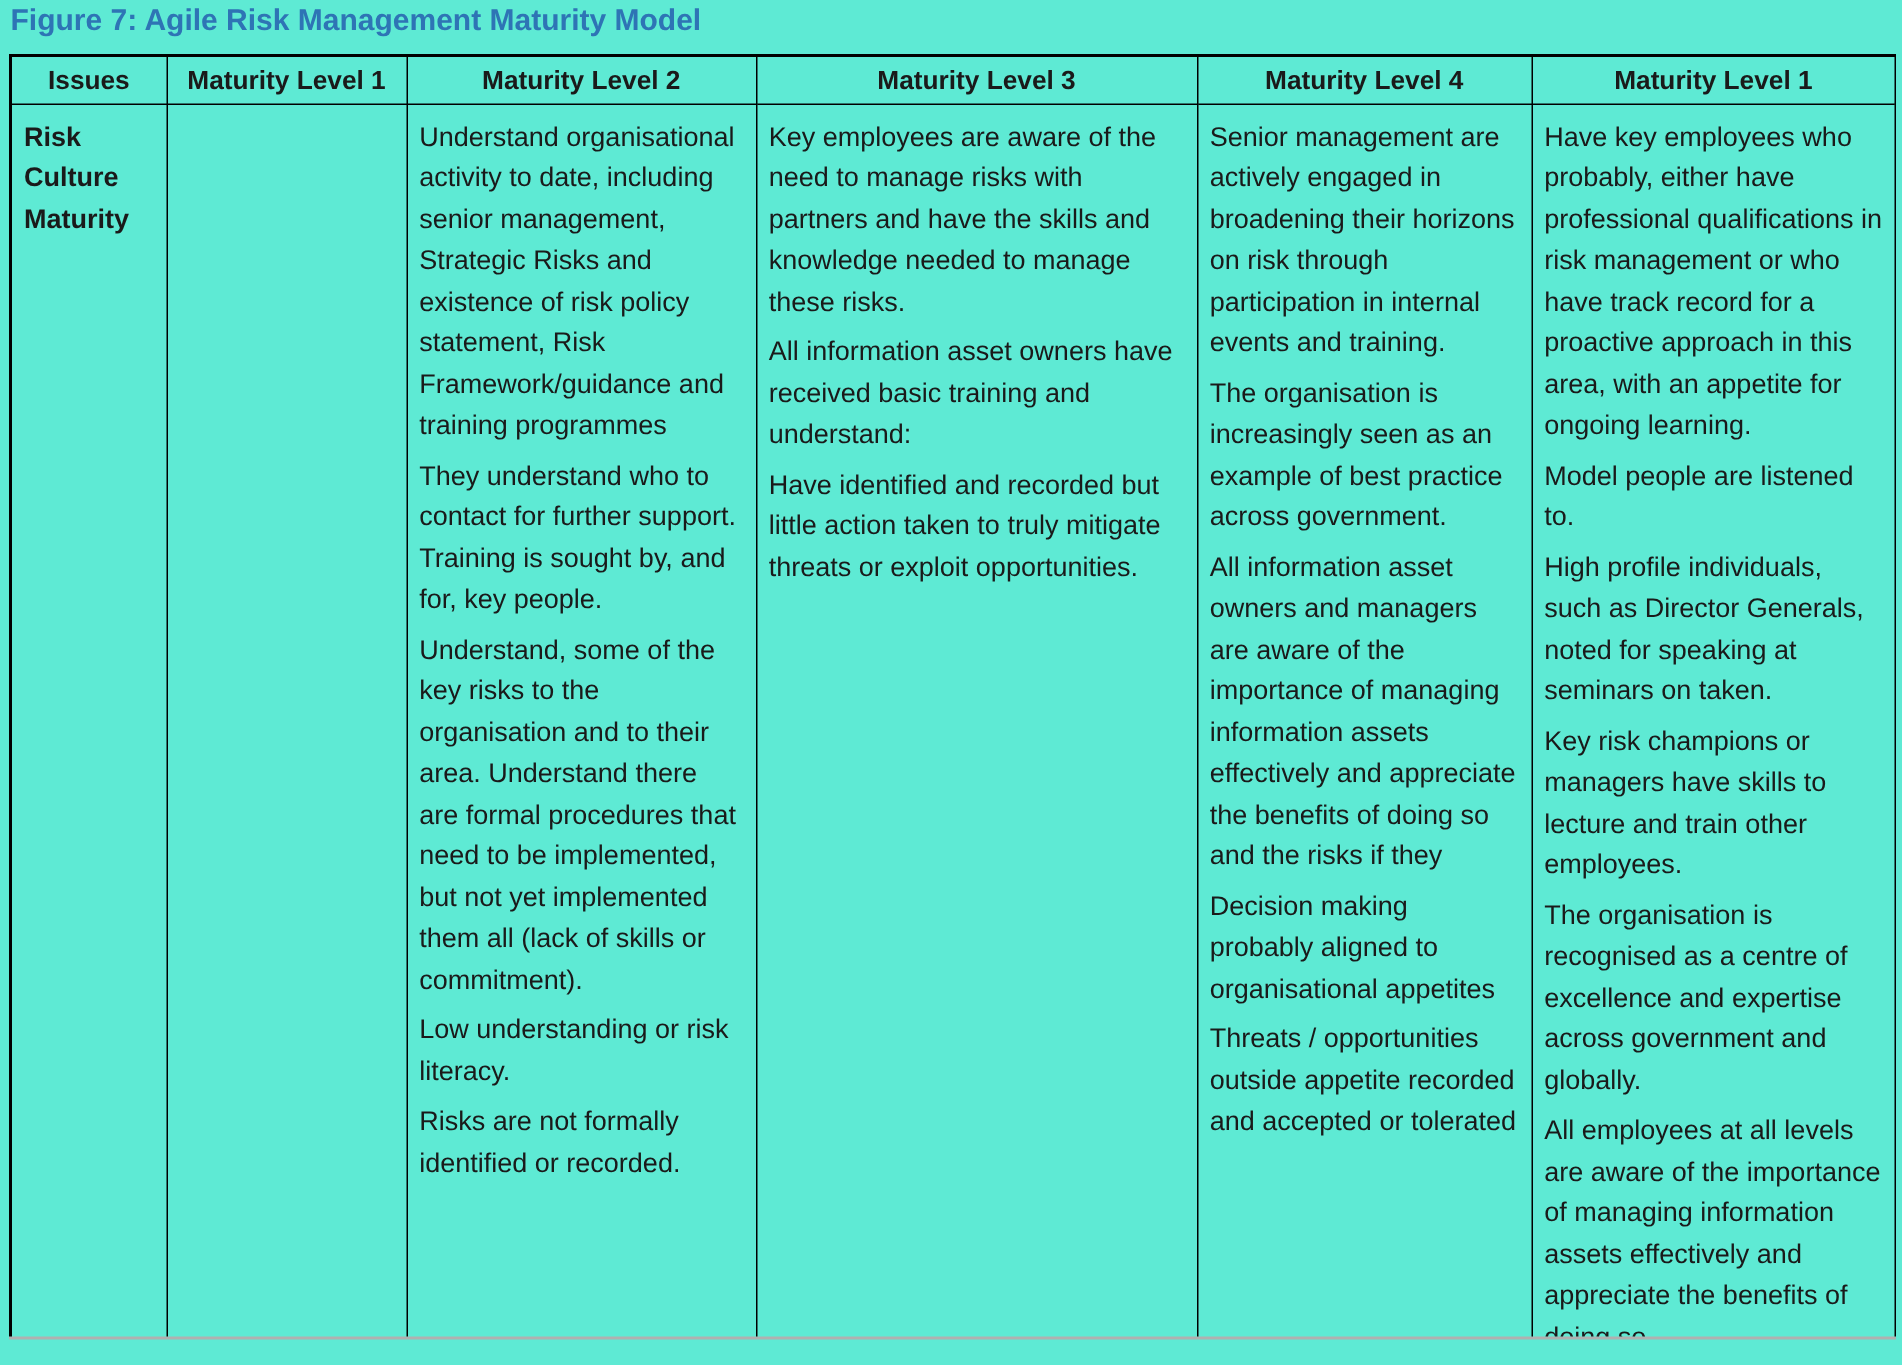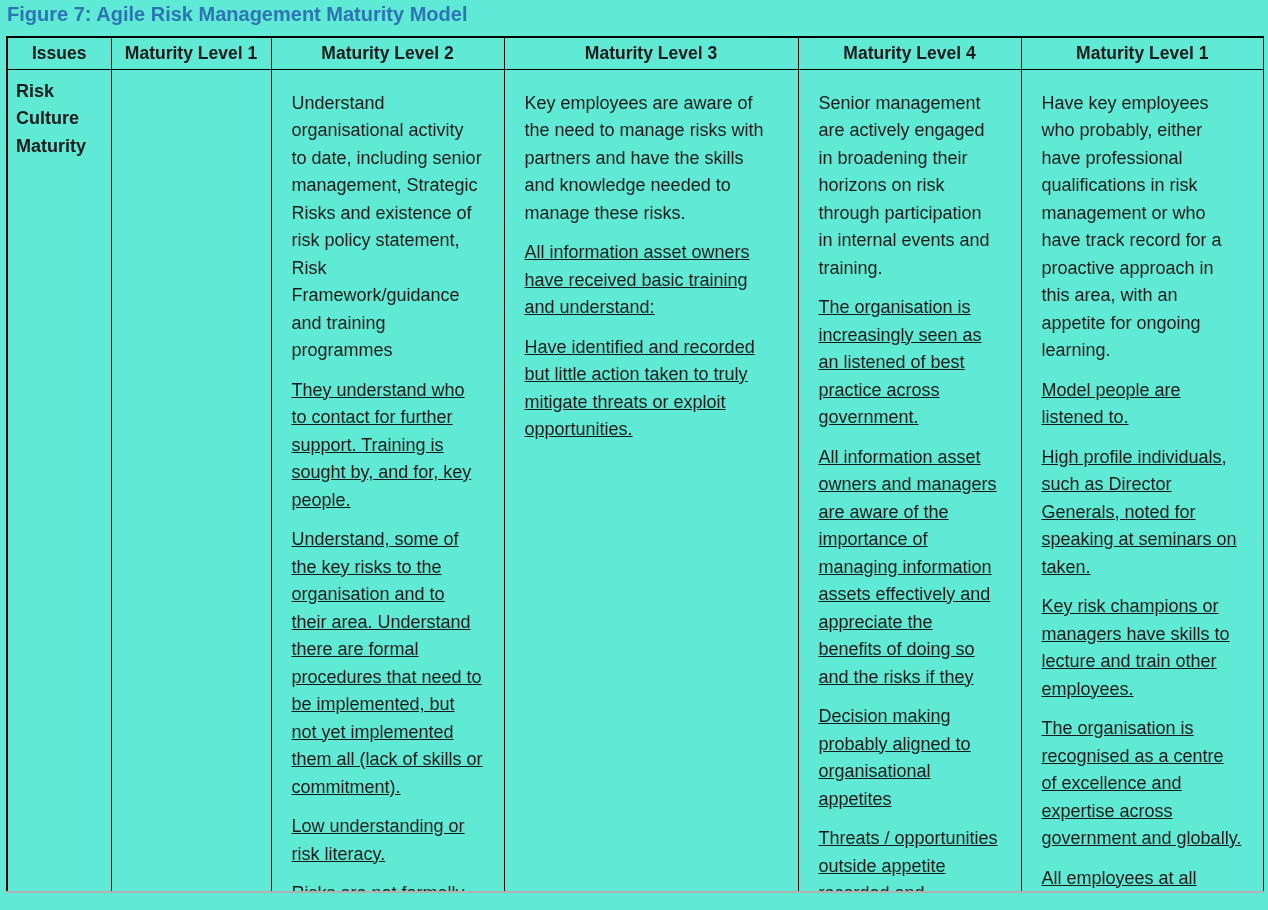--- a/index.html
+++ b/index.html
@@ -50,22 +50,22 @@
   td.cell-issue {
     vertical-align: middle;
     font-weight: bold;
     padding-left: 7px;
     line-height: 27.5px;
   }
   td.cell-ml3 { padding-top: 218px; padding-left: 9px; padding-right: 5px; }
   td.cell-ml2 { padding-left: 8px; padding-right: 6px; }
   td.cell-ml4 { padding-left: 7px; padding-right: 5px; }
   td.cell-ml5 { padding-left: 6px; padding-right: 4px; }
-  p.para { margin: 12px; }
-  p.para + p.para { margin-top: 6px; text-decoration: underline; }
+  p.para { margin: 0; }
+  p.para + p.para { margin-top: 6px; }
   p.para.tight { margin-top: 0; }
 </style>
 </head>
 <body>
 
 <div class="page">
 
   <div class="figure-title">Figure 7: Agile Risk Management Maturity Model</div>
 
   <div class="table-wrap">
@@ -99,21 +99,21 @@
               <p class="para">Low understanding or risk literacy.</p>
               <p class="para tight">Risks are not formally identified or recorded.</p>
             </td>
           <td class="cell-ml3">
               <p class="para">Key employees are aware of the need to manage risks with partners and have the skills and knowledge needed to manage these risks.</p>
               <p class="para">All information asset owners have received basic training and understand:</p>
               <p class="para">Have identified and recorded but little action taken to truly mitigate threats or exploit opportunities.</p>
             </td>
           <td class="cell-ml4">
               <p class="para">Senior management are actively engaged in broadening their horizons on risk through participation in internal events and training.</p>
-              <p class="para">The organisation is increasingly seen as an listened of best practice across government.</p>
+              <p class="para">The organisation is increasingly seen as an example of best practice across government.</p>
               <p class="para">All information asset owners and managers are aware of the importance of managing information assets effectively and appreciate the benefits of doing so and the risks if they</p>
               <p class="para">Decision making probably aligned to organisational appetites</p>
               <p class="para tight">Threats / opportunities outside appetite recorded and accepted or tolerated</p>
             </td>
           <td class="cell-ml5">
               <p class="para">Have key employees who probably, either have professional qualifications in risk management or who have track record for a proactive approach in this area, with an appetite for ongoing learning.</p>
               <p class="para tight">Model people are listened to.</p>
               <p class="para">High profile individuals, such as Director Generals, noted for speaking at seminars on taken.</p>
               <p class="para">Key risk champions or managers have skills to lecture and train other employees.</p>
               <p class="para">The organisation is recognised as a centre of excellence and expertise across government and globally.</p>

